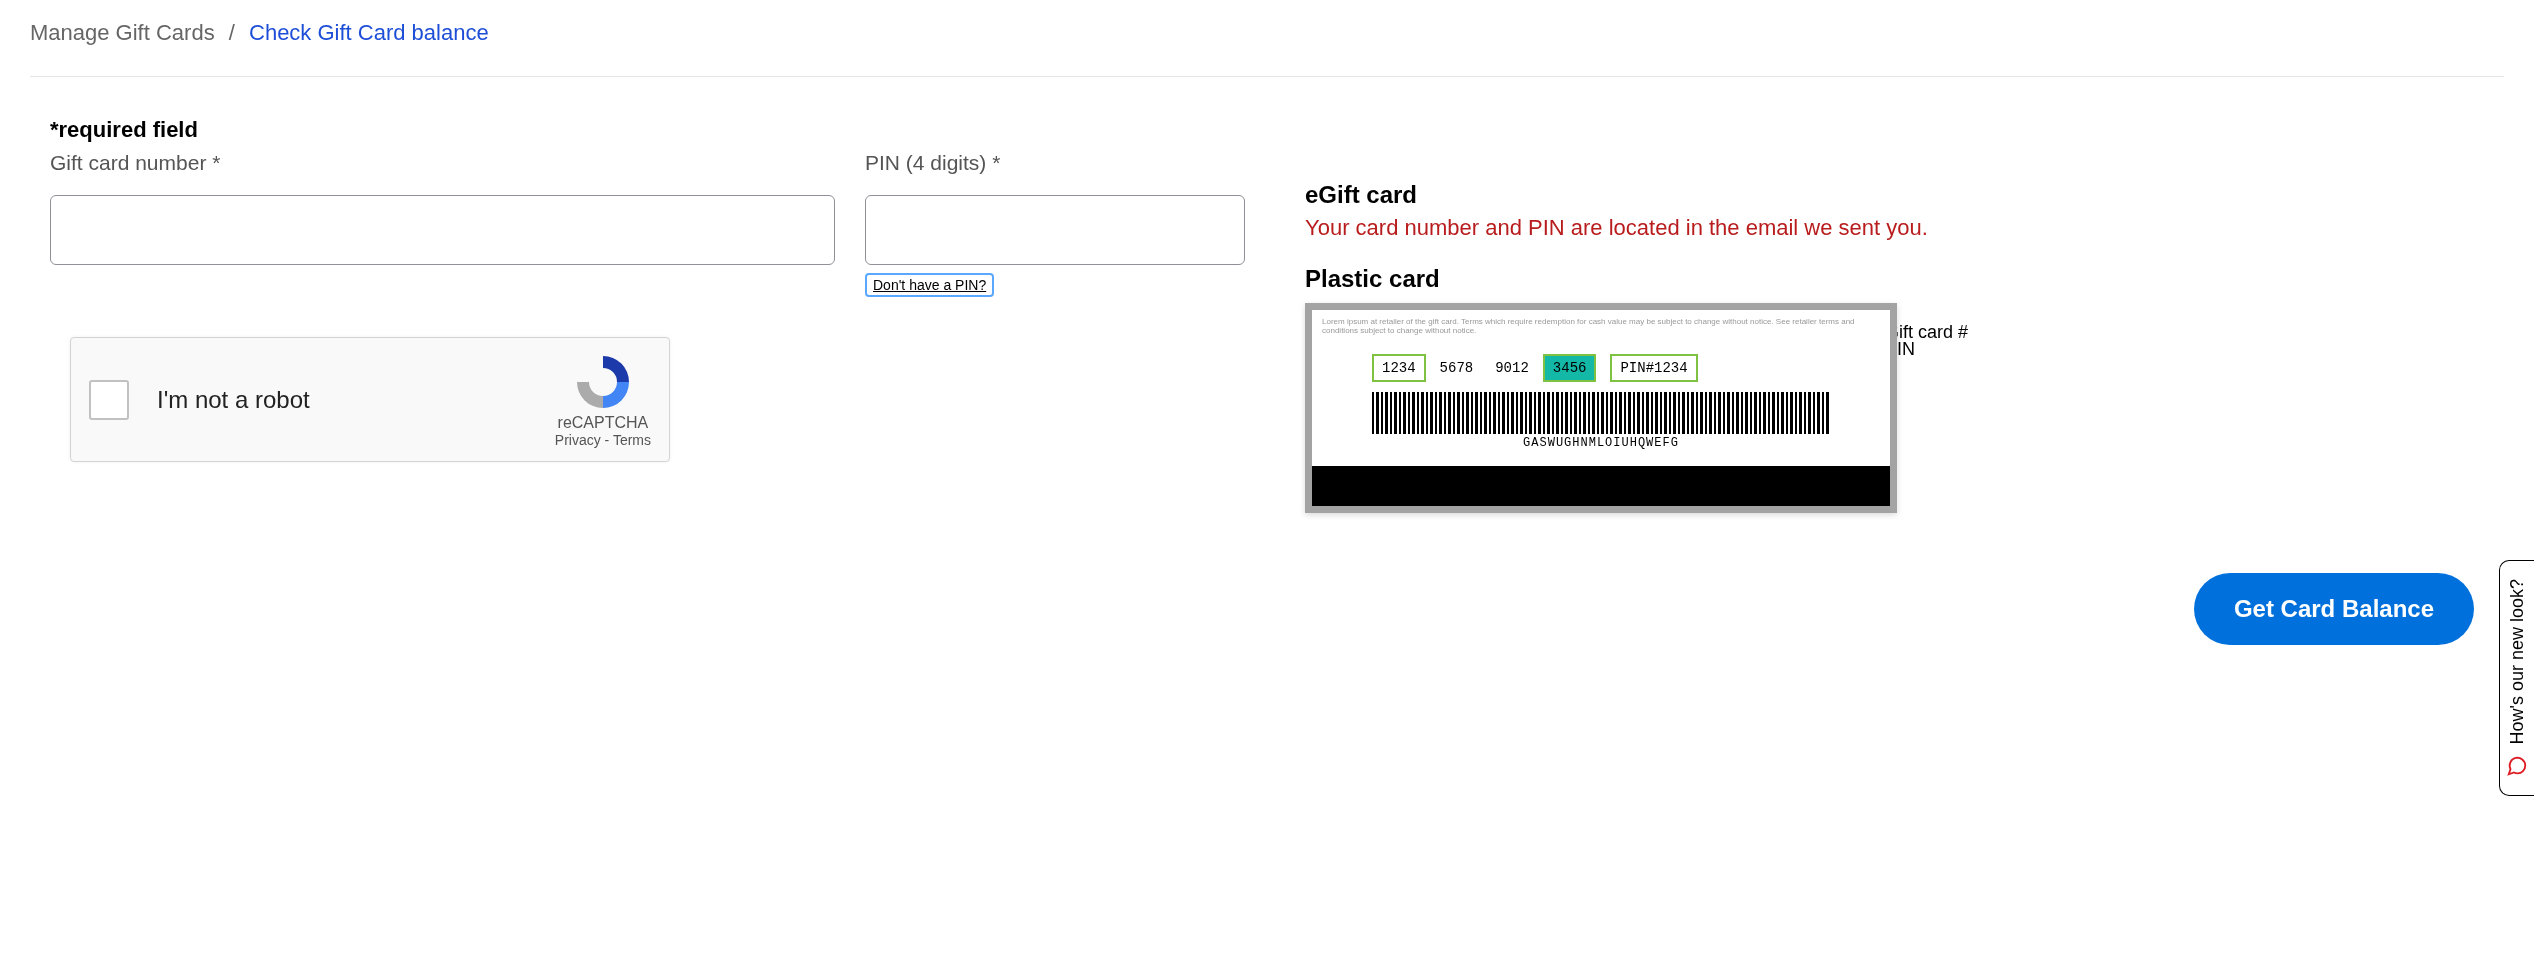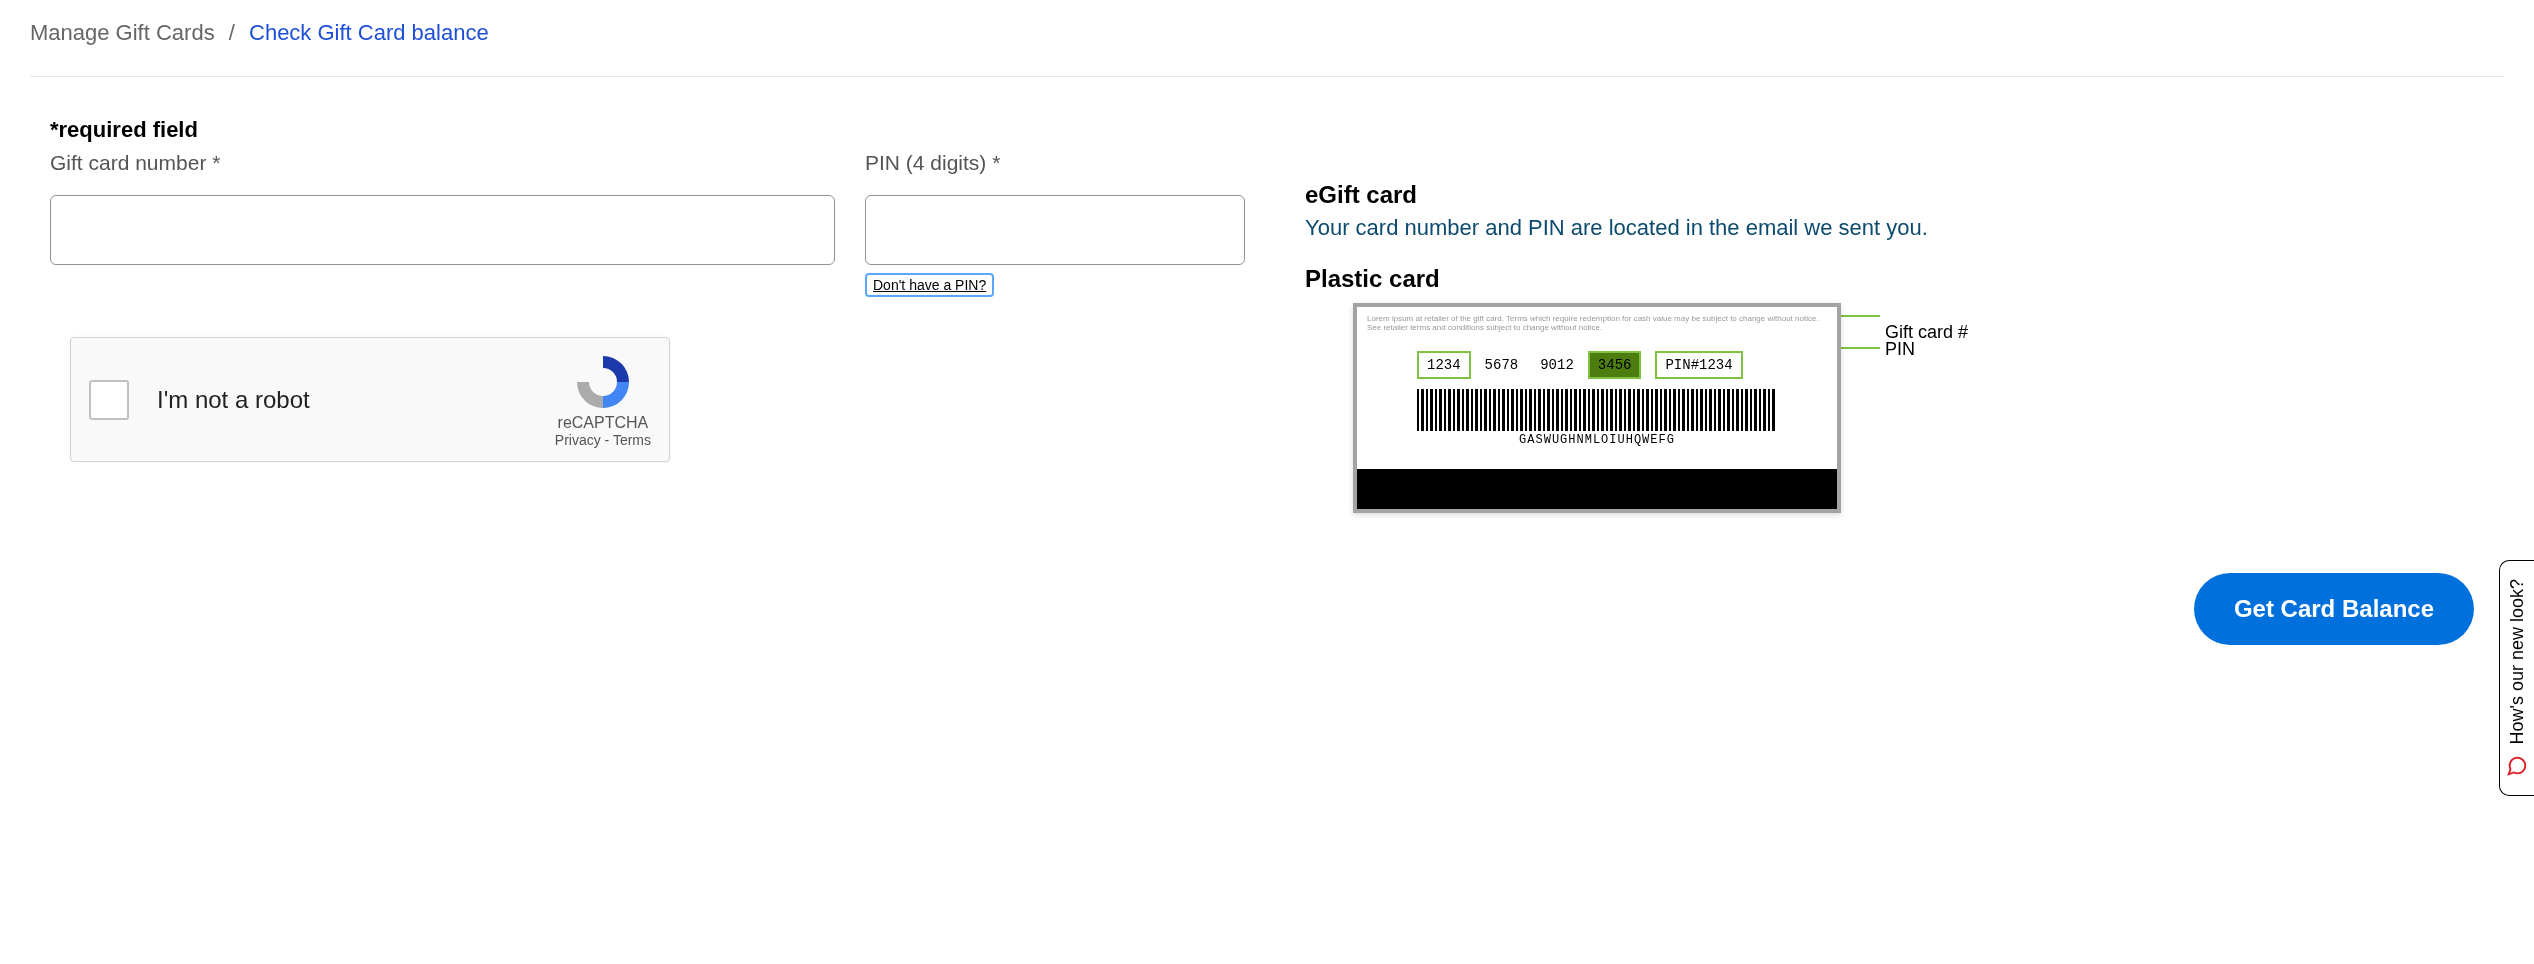--- a/index.html
+++ b/index.html
@@ -97,35 +97,34 @@
     .captcha-brand .logo svg { width: 60px; height: 60px; }
     .captcha-brand .name { font-size: 16px; color: #555; }
     .captcha-brand .links { font-size: 14px; color: #555; }
 
     .info-col {
       margin-left: 30px;
       max-width: 760px;
       padding-top: 30px;
     }
     .info-h1 { font-size: 24px; font-weight: 700; margin-bottom: 6px; }
-    .info-p { font-size: 22px; color: #0c4a6e; margin-bottom: 24px; }
+    .info-p { font-size: 22px; color: #b91c1c; margin-bottom: 24px; }
     .info-h2 { font-size: 24px; font-weight: 700; margin-bottom: 10px; }
 
     .card-diagram {
       position: relative;
       width: 700px;
       height: 230px;
     }
     .card-back {
       position: absolute; left: 0; top: 0;
-      width: 488px; height: 210px;
-      border: 4px solid #a3a3a3;
+      width: 592px; height: 210px;
+      border: 7px solid #a3a3a3;
       background: #fff;
       box-shadow: 0 2px 6px rgba(0,0,0,.15);
-      margin-left: 48px;
     }
     .card-text {
       padding: 8px 10px 4px 10px;
       font-size: 8px;
       line-height: 1.1;
       color: #999;
       height: 42px;
       overflow: hidden;
     }
     .card-number-row {
@@ -135,21 +134,21 @@
       align-items: center;
       margin-top: 2px;
     }
     .card-seg {
       border: 2px solid #7fc241;
       padding: 4px 8px;
       font-size: 14px;
       font-family: "Courier New", monospace;
     }
     .card-seg.nogroup { border: none; background: transparent; }
-    .card-seg.scratch { background: #4d7c0f; }
+    .card-seg.scratch { background: #14b8a6; }
     .card-pin-box {
       border: 2px solid #7fc241;
       padding: 4px 8px;
       font-size: 14px;
       font-family: "Courier New", monospace;
       margin-left: 8px;
     }
     .card-barcode {
       margin: 10px 60px 2px 60px;
       height: 42px;

